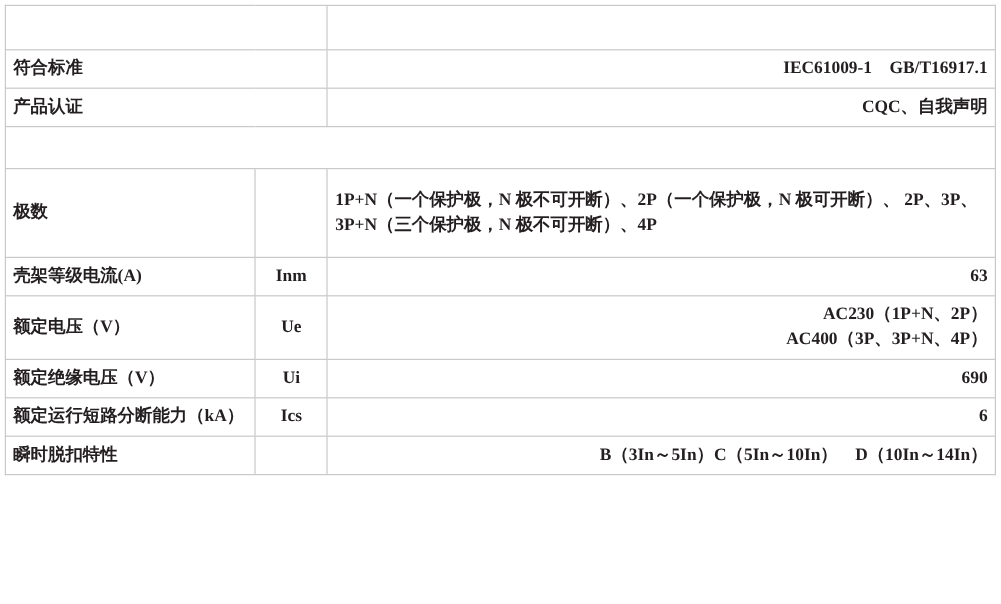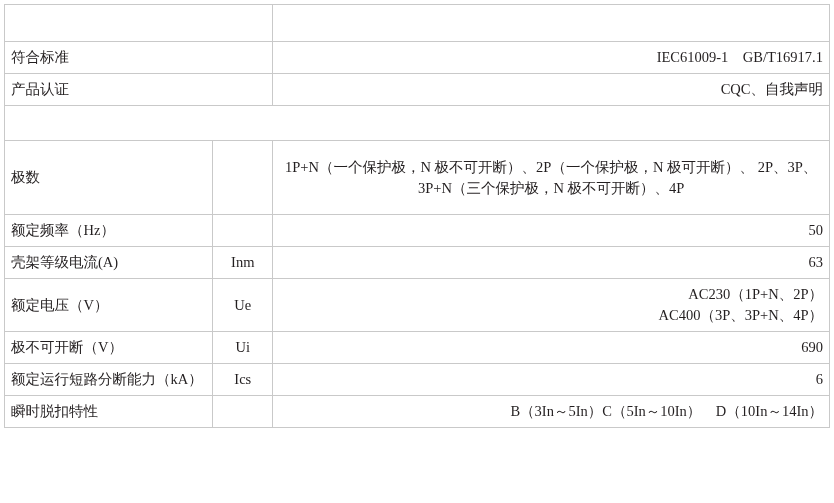--- a/index.html
+++ b/index.html
@@ -26,20 +26,21 @@
     margin: 4px auto 0 auto;
     table-layout: fixed;
   }
   table.spec td {
     border: 1px solid #c9c9c9;
     font-size: 14.5px;
     line-height: 1.45;
     padding: 5px 6px;
     vertical-align: middle;
     background: #ffffff;
+    font-weight: bold;
   }
   .col-name   { width: 208px; }
   .col-sym    { width: 60px;  }
   .col-val    { width: 556px; }
 
   .hdr td {
     background: #e8a96a;
     color: #ffffff;
     font-weight: bold;
     text-align: center;
@@ -65,21 +66,20 @@
   }
   .sym {
     text-align: center;
     white-space: nowrap;
   }
   .val {
     text-align: right;
   }
   .val .line { display: block; }
   .poles-cell {
-    text-align: center;
     line-height: 1.9;
     padding-top: 10px;
     padding-bottom: 10px;
   }
   .tall { height: 74px; }
   .two-line { height: 46px; margin-top: 21px; }
   .row-h { height: 30px; }
 </style>
 </head>
 <body>
@@ -113,44 +113,39 @@
 
       <tr class="tall">
         <td class="lbl">极数</td>
         <td class="sym"></td>
         <td class="poles-cell">
           <span class="line">1P+N（一个保护极，N 极不可开断）、2P（一个保护极，N 极可开断）、</span>
           <span class="line">2P、3P、3P+N（三个保护极，N 极不可开断）、4P</span>
         </td>
       </tr>
 
-      <tr class="row-h">
-        <td class="lbl">额定频率（Hz）</td>
-        <td class="sym"></td>
-        <td class="val">50</td>
-      </tr>
 
       <tr class="row-h">
         <td class="lbl">壳架等级电流(A)</td>
         <td class="sym">Inm</td>
         <td class="val">63</td>
       </tr>
 
 
       <tr class="two-line">
         <td class="lbl">额定电压（V）</td>
         <td class="sym">Ue</td>
         <td class="val">
           <span class="line">AC230（1P+N、2P）</span>
           <span class="line">AC400（3P、3P+N、4P）</span>
         </td>
       </tr>
 
       <tr class="row-h">
-        <td class="lbl">极不可开断（V）</td>
+        <td class="lbl">额定绝缘电压（V）</td>
         <td class="sym">Ui</td>
         <td class="val">690</td>
       </tr>
 
 
       <tr class="row-h">
         <td class="lbl">额定运行短路分断能力（kA）</td>
         <td class="sym">Ics</td>
         <td class="val">6</td>
       </tr>

